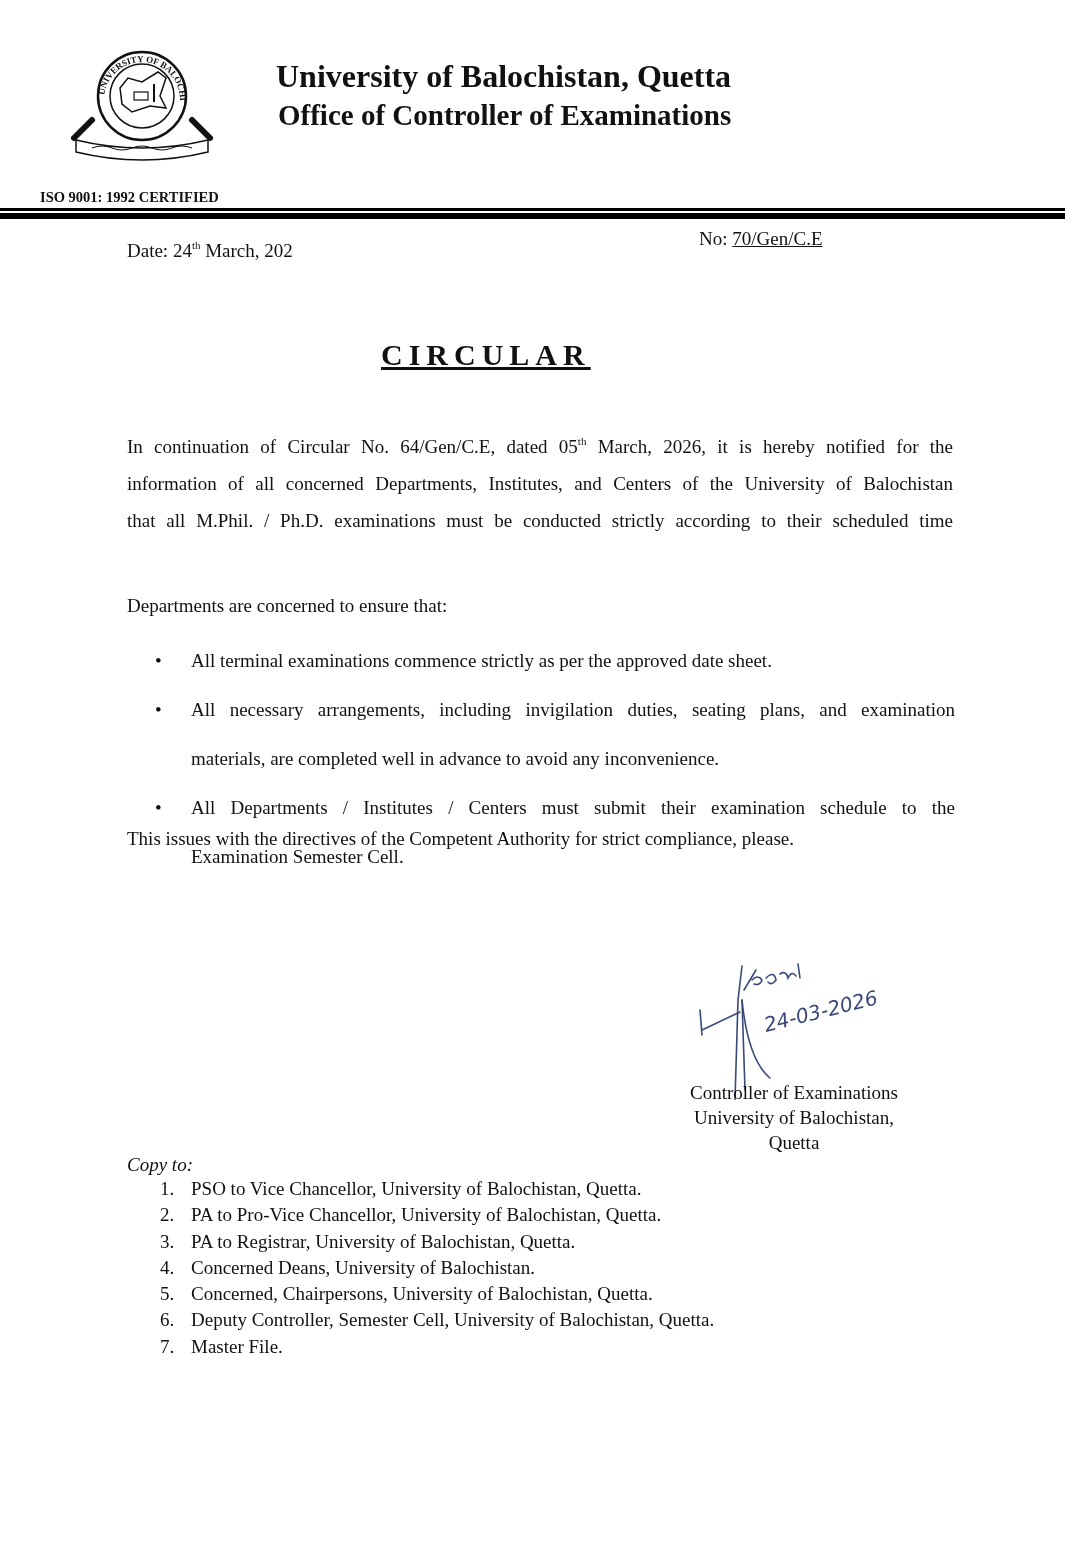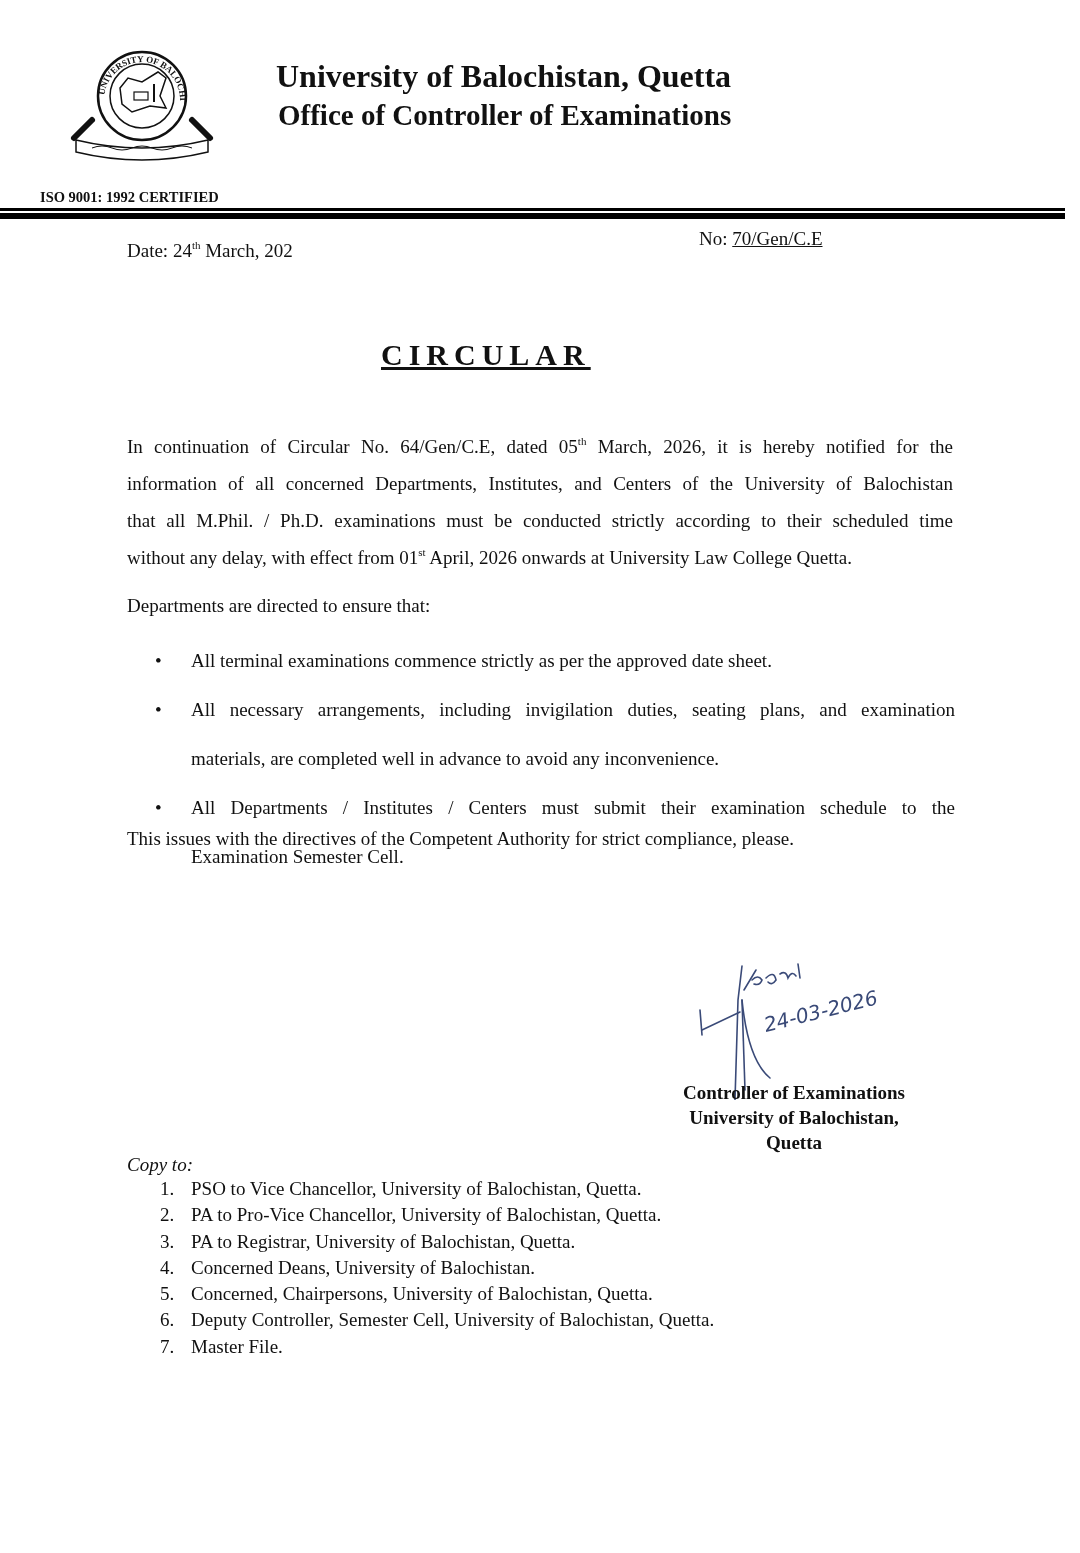--- a/index.html
+++ b/index.html
@@ -23,21 +23,21 @@
   .para .line.last { text-align-last: left; }
   .dir { left: 127px; top: 595px; font-size: 19px; }
   .bullets { left: 155px; top: 630px; width: 800px; font-size: 19px; line-height: 37px; }
   .bullet { position: relative; padding-left: 36px; }
   .bullet .dot { position: absolute; left: 0; top: 0; }
   .bullet .line { display: block; white-space: nowrap; text-align-last: justify; text-align: justify; margin-top: 12px; }
   .bullet .line.last { text-align-last: left; }
   .closing { left: 127px; top: 828px; font-size: 19px; white-space: nowrap; }
   .sig { left: 690px; top: 960px; width: 230px; height: 140px; }
   .signblock { left: 660px; top: 1080px; width: 268px; text-align: center; font-size: 19px;
-               font-weight: bold; line-height: 25px; }
+               font-weight: normal; line-height: 25px; }
   .copyto { left: 127px; top: 1154px; font-size: 19px; font-style: italic; }
   .clist { left: 160px; top: 1176px; font-size: 19px; line-height: 26.3px; }
   .clist .item .num { display: inline-block; width: 31px; }
 </style>
 </head>
 <body>
 
 <div class="abs logo">
   <svg width="160" height="118" viewBox="0 0 160 118">
     <circle cx="80" cy="48" r="44" fill="none" stroke="#111" stroke-width="2.5"></circle>
@@ -70,24 +70,23 @@
 <div class="abs no">
   <span>No: </span><span class="u">70/Gen/C.E</span>
 </div>
 
 <div class="abs circ">CIRCULAR</div>
 
 <div class="abs para">
   <span class="line"><span>In continuation of Circular No. 64/Gen/C.E, dated 05</span><sup>th</sup><span> March, 2026, it is hereby notified for the</span></span>
   <span class="line">information of all concerned Departments, Institutes, and Centers of the University of Balochistan</span>
   <span class="line">that all M.Phil. / Ph.D. examinations must be conducted strictly according to their scheduled time</span>
-  <span class="line last"><span>without any delay, with effect from 01</span><sup>st</sup><span> April, 2026 onwards at University Law College Quetta.</span></span>
 </div>
 
-<div class="abs dir">Departments are directed to ensure that:</div>
+<div class="abs dir">Departments are concerned to ensure that:</div>
 
 <div class="abs bullets">
   <div class="bullet">
     <span class="dot">•</span>
     <span class="line last">All terminal examinations commence strictly as per the approved date sheet.</span>
   </div>
   <div class="bullet">
     <span class="dot">•</span>
     <span class="line">All necessary arrangements, including invigilation duties, seating plans, and examination</span>
     <span class="line last">materials, are completed well in advance to avoid any inconvenience.</span>

